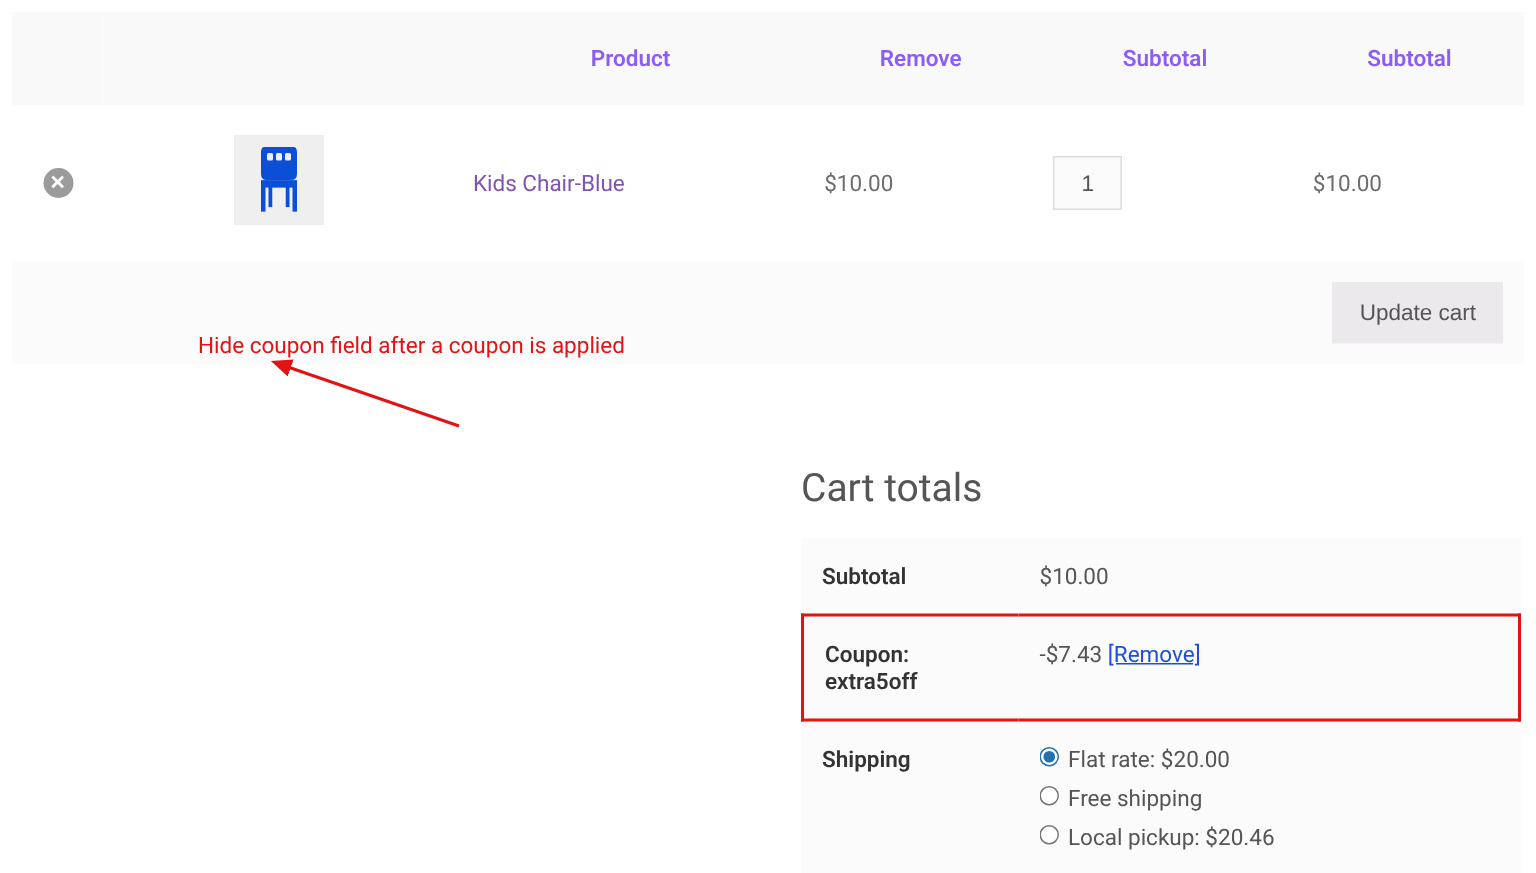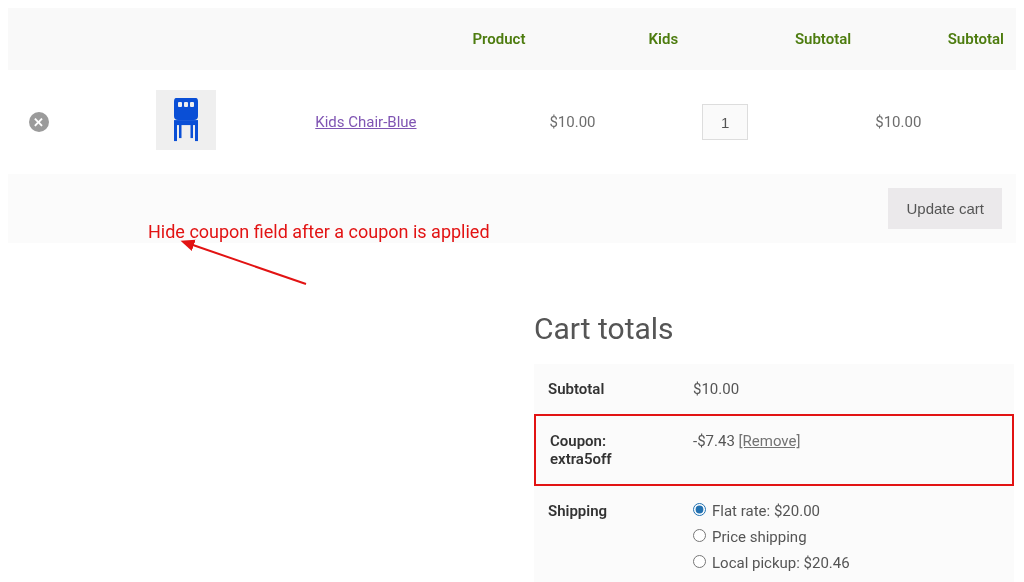--- a/index.html
+++ b/index.html
@@ -7,23 +7,23 @@
       font-family: -apple-system, BlinkMacSystemFont, "Segoe UI", Roboto, sans-serif;
       color: #6d6d6d;
       background: #fff;
       width: 1024px;
       font-size: 15px;
     }
     .cart-container { padding: 8px; }
     table.cart-table { width: 100%; border-collapse: collapse; }
     table.cart-table thead tr { background: #f9f9f9; }
     table.cart-table th {
-      text-align: right;
+      text-align: center;
       padding: 22px 12px;
-      color: #4d7c0f;
+      color: #8b5cf6;
       font-weight: 600;
       font-size: 15px;
     }
     table.cart-table td {
       padding: 20px 12px;
       vertical-align: middle;
     }
     .col-remove { width: 60px; text-align: center; }
     .col-thumb { width: 230px; text-align: center; }
     .col-product { width: 230px; }
@@ -48,21 +48,20 @@
       display: inline-block;
       position: relative;
     }
     .chair {
       position: absolute;
       left: 50%; top: 50%;
       transform: translate(-50%, -52%);
     }
     .product-link {
       color: #7f54b3;
-      text-decoration: underline;
       cursor: pointer;
     }
     .qty-input {
       width: 46px;
       height: 36px;
       border: 1px solid #ddd;
       background: #fafafa;
       text-align: center;
       font-size: 15px;
       color: #555;
@@ -75,39 +74,39 @@
     .update-btn {
       background: #ebe9eb;
       border: none;
       color: #555;
       padding: 12px 18px;
       font-size: 15px;
       cursor: pointer;
     }
     .annotation {
       position: absolute;
-      left: 148px;
+      left: 132px;
       top: 221px;
       color: #e21313;
-      font-size: 18px;
+      font-size: 15px;
     }
     .arrow-svg {
       position: absolute;
       left: 178px;
       top: 238px;
     }
     .cart-totals-wrap {
       float: right;
       width: 480px;
       margin-top: 60px;
       margin-right: 10px;
     }
     .cart-totals-wrap h2 {
       font-weight: 400;
-      font-size: 30px;
+      font-size: 26px;
       color: #555;
       margin-bottom: 18px;
     }
     table.totals-table {
       width: 100%;
       border-collapse: separate;
       border-spacing: 0;
       background: #fbfbfb;
     }
     table.totals-table th,
@@ -122,21 +121,21 @@
       font-weight: 600;
       color: #333;
       width: 145px;
     }
     .coupon-row th, .coupon-row td {
       border: 2px solid #e21313;
     }
     .coupon-row th { border-right: none; padding-bottom: 30px; }
     .coupon-row td { border-left: none; }
     .remove-link {
-      color: #737373;
+      color: #1d4ed8;
       text-decoration: underline;
       cursor: pointer;
     }
     .shipping-options { list-style: none; }
     .shipping-options li {
       margin-bottom: 8px;
       font-size: 15px;
     }
     .shipping-options input[type="radio"] {
       margin-right: 6px;
@@ -146,21 +145,21 @@
 </head>
 <body>
 
 <div class="cart-container">
   <table class="cart-table">
     <thead>
       <tr>
         <th class="col-remove"></th>
         <th class="col-thumb"></th>
         <th class="col-product">Product</th>
-        <th class="col-price">Kids</th>
+        <th class="col-price">Remove</th>
         <th class="col-qty">Subtotal</th>
         <th class="col-subtotal">Subtotal</th>
       </tr>
     </thead>
     <tbody>
       <tr>
         <td class="col-remove">
           <span class="remove-btn">
             <span>✕</span>
           </span>
@@ -224,21 +223,21 @@
       </td>
     </tr>
     <tr>
       <th>Shipping</th>
       <td>
         <ul class="shipping-options">
           <li>
             <label><input type="radio" name="ship" checked="" style=""><span>Flat rate: $20.00</span></label>
           </li>
           <li>
-            <label><input type="radio" name="ship" style=""><span>Price shipping</span></label>
+            <label><input type="radio" name="ship" style=""><span>Free shipping</span></label>
           </li>
           <li>
             <label><input type="radio" name="ship" style=""><span>Local pickup: $20.46</span></label>
           </li>
         </ul>
       </td>
     </tr>
   </tbody>
     </table>
 </div>

